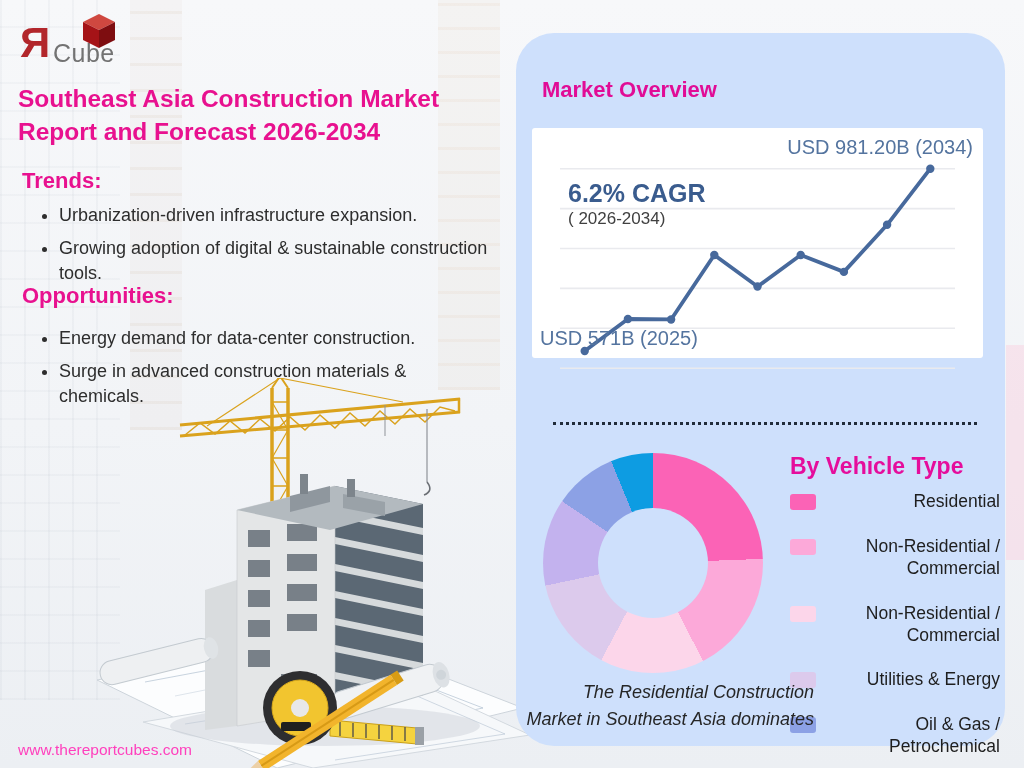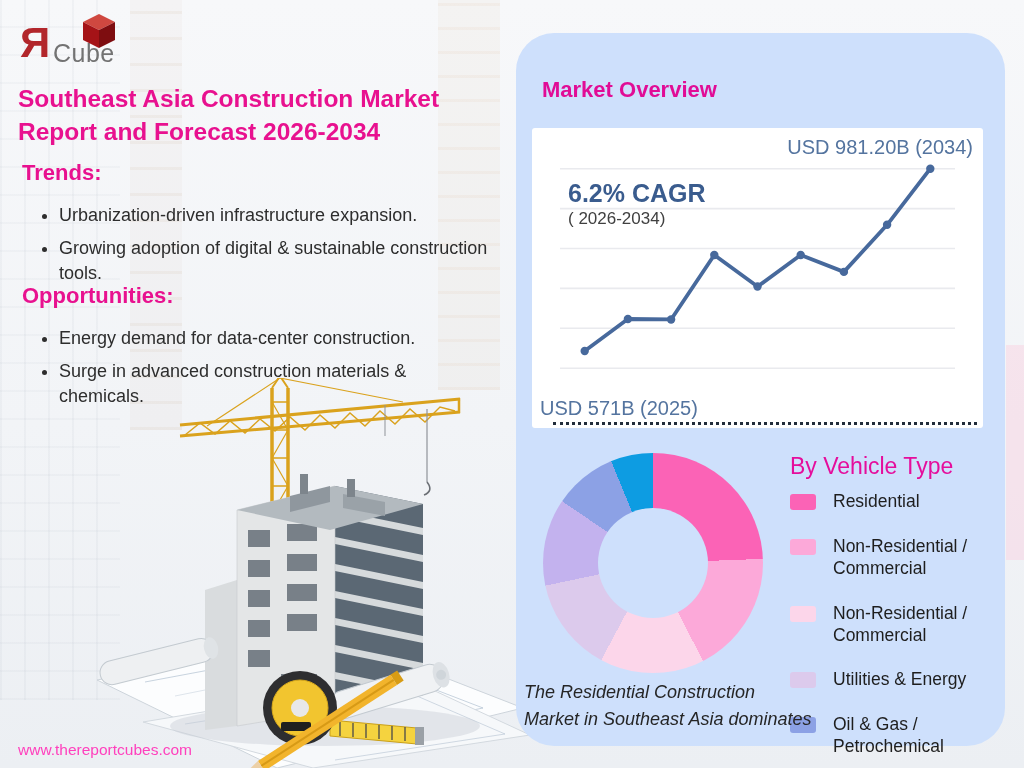--- a/index.html
+++ b/index.html
@@ -26,47 +26,47 @@
   
   .logo{position:absolute;left:20px;top:16px;width:120px;height:52px;}
   .logo .ya{position:absolute;left:0;top:6px;font-size:42px;font-weight:700;color:var(--logo_red,#b2262b);line-height:1;}
   .logo .word{position:absolute;left:33px;top:23px;font-size:25px;color:#737373;letter-spacing:.5px;}
   .logo .cube-ic{position:absolute;left:58px;top:-6px;}
 
   
   .title{position:absolute;left:18px;top:82px;width:480px;
     font-size:24.5px;font-weight:800;line-height:1.36;color:var(--pink_accent,#e8118f);}
   .sec-heading{position:absolute;font-size:22px;font-weight:800;color:var(--pink_accent,#e8118f);}
-  .h-trends{left:22px;top:160px;}
+  .h-trends{left:22px;top:168px;}
   .h-opps{left:22px;top:283px;}
   ul.bullets{position:absolute;left:32px;width:430px;margin:6px;padding-left:21px;
     font-size:18px;line-height:1.42;color:var(--body_text,#2d2d2d);}
   ul.bullets li{margin-bottom:7px;}
   .b-trends{top:197px;}
   .b-opps{top:320px;}
   .footer-url{position:absolute;left:18px;top:741px;font-size:15.5px;color:var(--footer_link,#ff40bd);text-decoration:none;}
 
   
   .illu{position:absolute;left:85px;top:378px;width:445px;height:390px;}
 
   
   .card{position:absolute;left:516px;top:33px;width:489px;height:713px;
-    background:var(--card_bg,#cee0fc);border-radius:38px;}
+    background:var(--card_bg,#cee0fc);border-radius:38px;text-align:right;}
   .card-heading{position:absolute;left:26px;top:44px;font-size:22px;font-weight:800;color:#e10c96;}
-  .panel{position:absolute;left:16px;top:95px;width:451px;height:300px;background:#fff;border-radius:3px;}
+  .panel{position:absolute;left:16px;top:95px;width:451px;height:230px;background:#fff;border-radius:3px;}
   .panel svg{position:absolute;left:0;top:0;}
   .lbl-end{position:absolute;right:10px;top:8px;font-size:20px;color:var(--chart_label,#54749f);}
   .lbl-cagr{position:absolute;left:36px;top:52px;font-size:25px;font-weight:800;color:var(--cagr_text,#3a5c8e);line-height:1.1;}
   .lbl-cagr-period{position:absolute;left:36px;top:81px;font-size:17px;color:#404040;}
   .lbl-start{position:absolute;left:8px;bottom:8px;font-size:20px;color:var(--chart_label,#54749f);}
   .divider{position:absolute;left:37px;top:389px;width:424px;height:0;
     border-top:3px dotted var(--divider_dot,#212c3a);}
   .donut{position:absolute;left:27px;top:420px;width:220px;height:220px;border-radius:50%;}
   .donut::after{content:"";position:absolute;inset:55px;border-radius:50%;background:var(--card_bg,#cee0fc);}
-  .legend-title{position:absolute;left:274px;top:420px;font-size:23px;font-weight:400;color:var(--legend_title_pink,#e50d9c);}
+  .legend-title{position:absolute;left:274px;top:420px;font-size:23px;font-weight:700;color:var(--legend_title_pink,#e50d9c);}
   .legend{position:absolute;left:274px;top:458px;width:210px;display:flex;flex-direction:column;gap:23px;}
   .legend-item{display:flex;align-items:flex-start;}
   .legend-swatch{width:26px;height:16px;border-radius:3px;flex:0 0 26px;margin-top:3px;}
   .legend-label{margin-left:17px;width:172px;font-size:17.5px;line-height:1.25;color:#1e1e1e;}
   .caption{position:absolute;left:8px;top:646px;width:290px;font-size:18px;font-style:italic;
     line-height:1.5;color:#262626;}
 </style>
 </head>
 <body>
 

